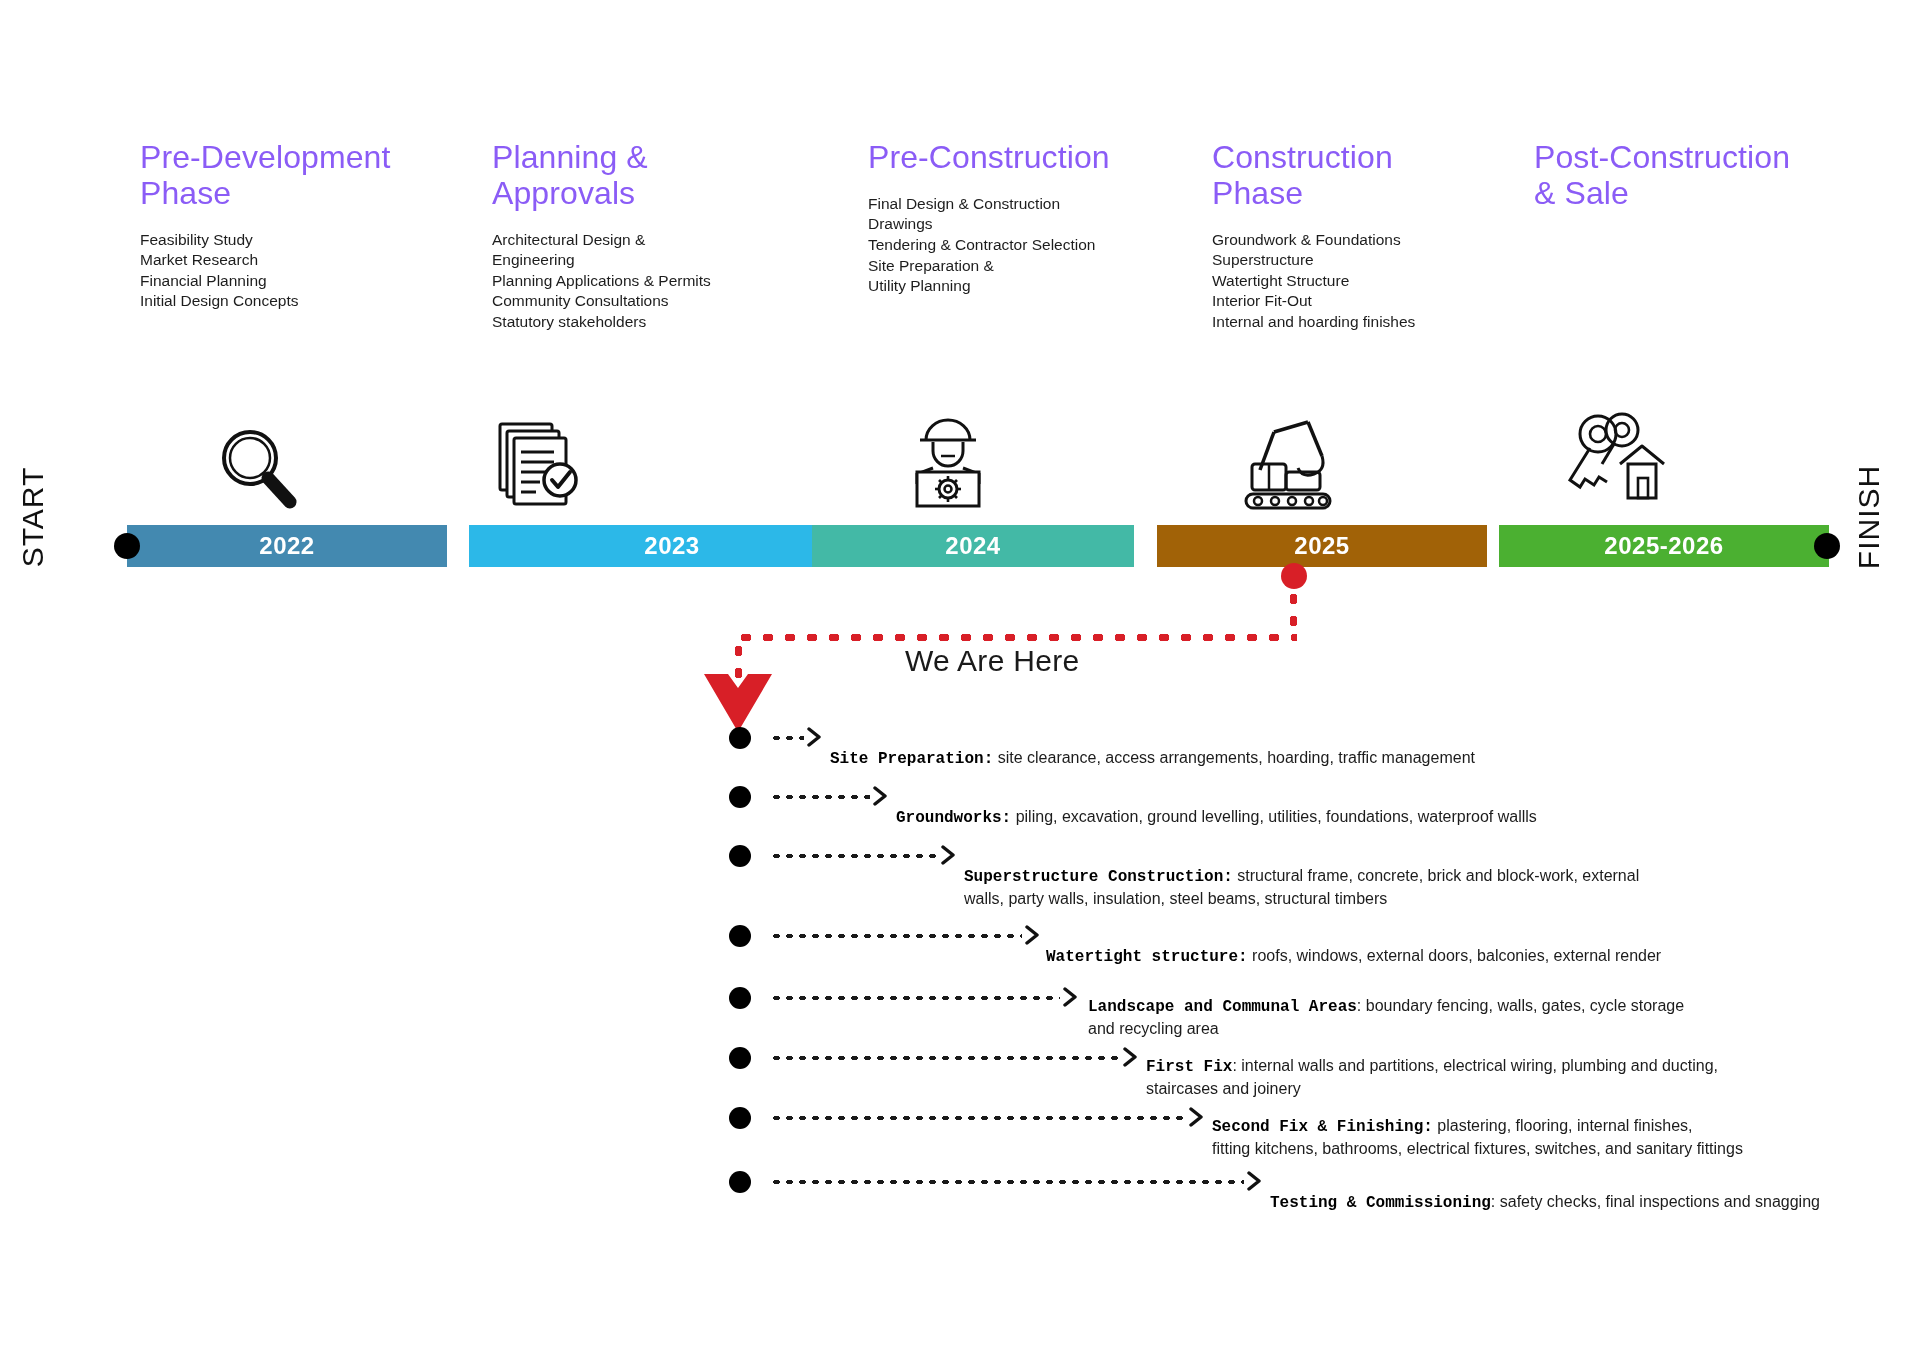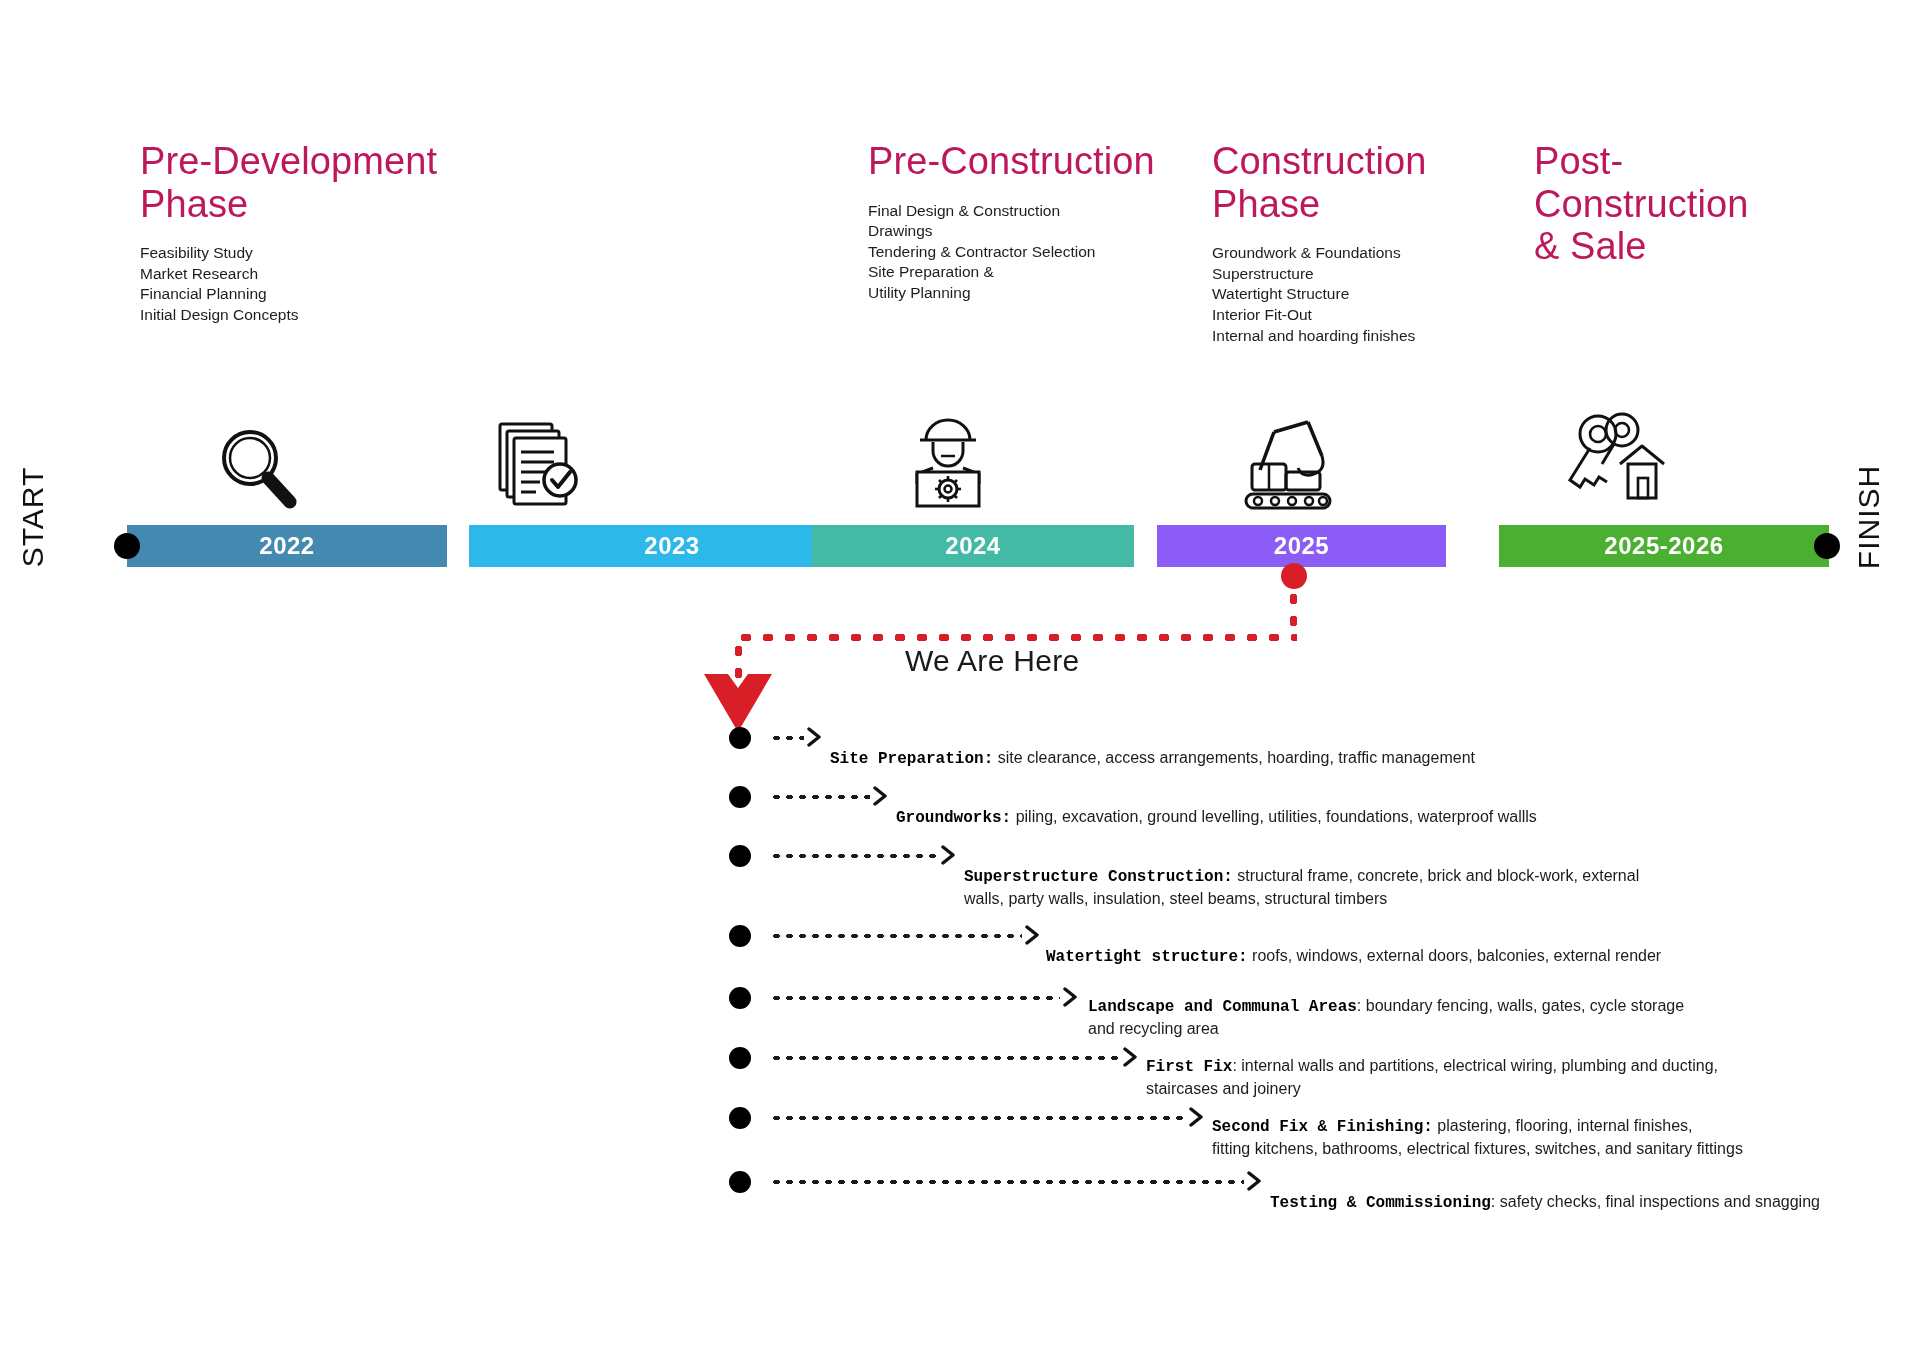--- a/index.html
+++ b/index.html
@@ -22,25 +22,25 @@
     top: 140px;
     left: 0;
     width: 1920px;
     height: 220px;
   }
   .phase-col {
     position: absolute;
     top: 0;
   }
   .phase-title {
-    font-size: 38px;
+    font-size: 32px;
     font-weight: 400;
     line-height: 1.12;
     letter-spacing: 0.1px;
-    color: #be185d;
+    color: #8b5cf6;
     white-space: pre-line;
     margin: 0 0 0 0;
   }
   .phase-list {
     margin: 0;
     padding: 0;
     list-style: none;
   }
   .phase-list li {
     font-size: 15.5px;
@@ -228,20 +228,31 @@
     <div class="phase-title">Pre-Development
 Phase</div>
     <ul class="phase-list">
       <li>Feasibility Study</li>
       <li>Market Research</li>
       <li>Financial Planning</li>
       <li>Initial Design Concepts</li>
     </ul>
   </div>
 
+  <div class="phase-col" id="col-1" style="left:492px; width:300px;">
+    <div class="phase-title">Planning &amp;
+Approvals</div>
+    <ul class="phase-list">
+      <li>Architectural Design &amp;
+Engineering</li>
+      <li>Planning Applications &amp; Permits</li>
+      <li>Community Consultations</li>
+      <li>Statutory stakeholders</li>
+    </ul>
+  </div>
 
   <div class="phase-col" id="col-2" style="left:868px; width:320px;">
     <div class="phase-title">Pre-Construction</div>
     <ul class="phase-list" id="list-2">
       <li>Final Design &amp; Construction
 Drawings</li>
       <li>Tendering &amp; Contractor Selection</li>
       <li>Site Preparation &amp;
 Utility Planning</li>
     </ul>
@@ -359,21 +370,21 @@
 <div class="timeline">
   <div class="seg" id="seg-0" style="left:95px;  width:320px; background:#4389b0;">
     <span class="seg-label">2022</span>
   </div>
   <div class="seg" id="seg-1" style="left:437px; width:326px; background:#2cb8e8;padding-left:40px;">
     <span class="seg-label">2023</span>
   </div>
   <div class="seg" id="seg-2" style="left:780px; width:322px; background:#43b9a6;">
     <span class="seg-label">2024</span>
   </div>
-  <div class="seg" id="seg-3" style="left:1125px; width:289px; background:#8b5cf6;">
+  <div class="seg" id="seg-3" style="left:1125px; width:330px; background:#a16207;">
     <span class="seg-label">2025</span>
   </div>
   <div class="seg" id="seg-4" style="left:1467px; width:330px; background:#4bb031;">
     <span class="seg-label">2025-2026</span>
   </div>
 
   <div class="cap" id="cap-start"></div>
   <div class="cap" id="cap-finish"></div>
 </div>
 

